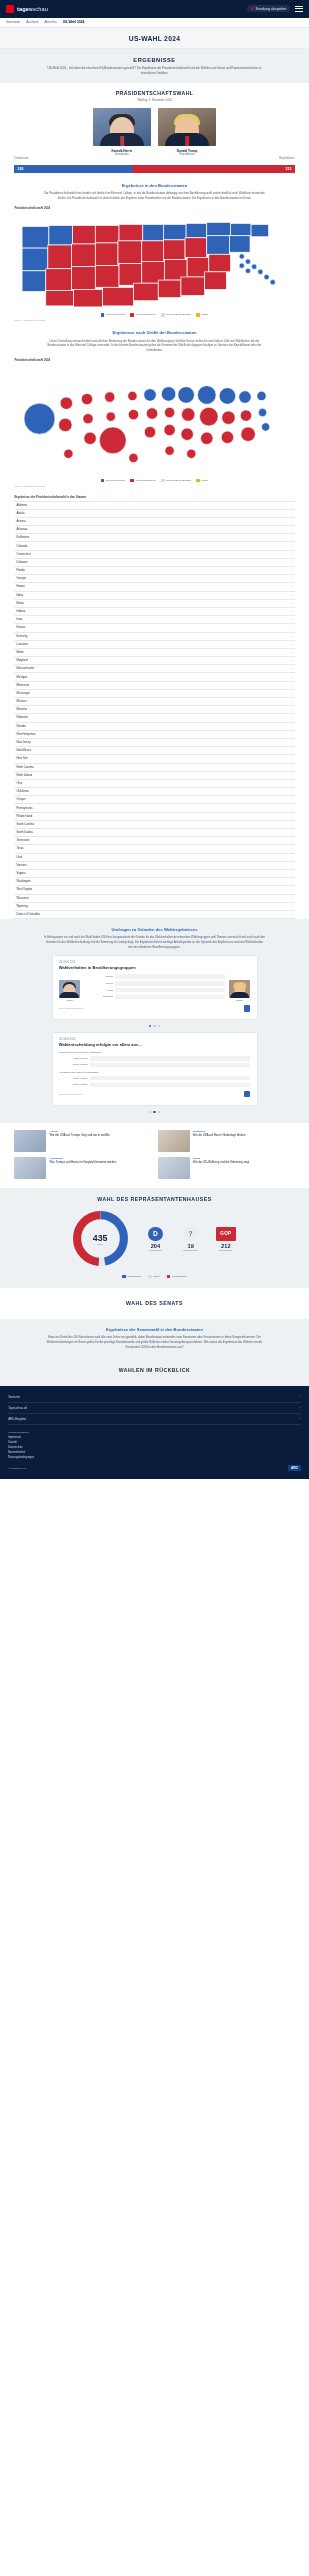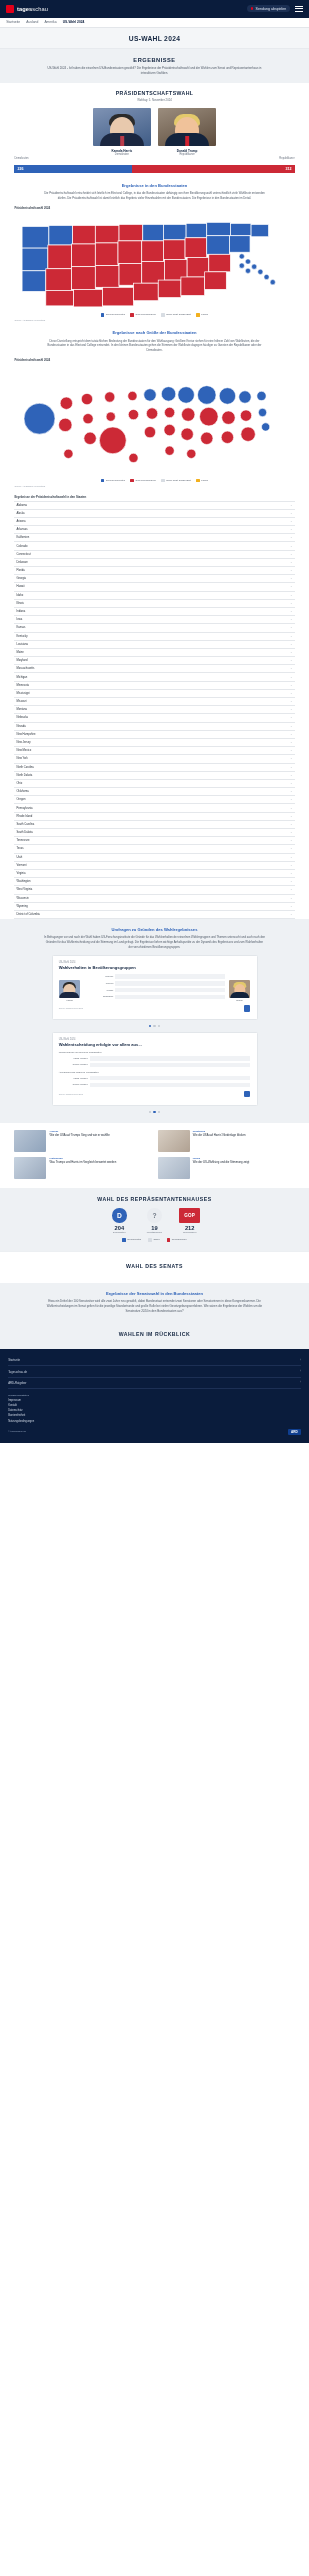--- a/index.html
+++ b/index.html
@@ -760,20 +760,31 @@
             <div class="kick">Folgen</div>
             <div class="ttl">Wie der US-Wahlsieg und die Stimmung zeigt</div>
           </div>
         </div>
       </div>
   </div>
 
   <div class="house-band">
     <h2>WAHL DES REPRÄSENTANTENHAUSES</h2>
     <div class="house-row">
+      <div class="donut">
+        <svg viewBox="0 0 120 120" width="61" height="61">
+          <circle cx="60" cy="60" r="46" fill="none" stroke="#e6e9ed" stroke-width="16"></circle>
+          <circle cx="60" cy="60" r="46" fill="none" stroke="#2f63b8" stroke-width="16" stroke-dasharray="135 289" transform="rotate(-90 60 60)"></circle>
+          <circle cx="60" cy="60" r="46" fill="none" stroke="#cc2936" stroke-width="16" stroke-dasharray="140 289" stroke-dashoffset="-147" transform="rotate(-90 60 60)"></circle>
+        </svg>
+        <div class="center">
+          <div class="num">435</div>
+          <div class="cap">Sitze</div>
+        </div>
+      </div>
       <div class="party-cols">
         <div class="pcol">
           <div class="plogo dem">D</div>
           <div class="pnum">204</div>
           <div class="plab">Demokraten</div>
         </div>
         <div class="pcol">
           <div class="plogo oth">?</div>
           <div class="pnum">19</div>
           <div class="plab">Unentschieden</div>

